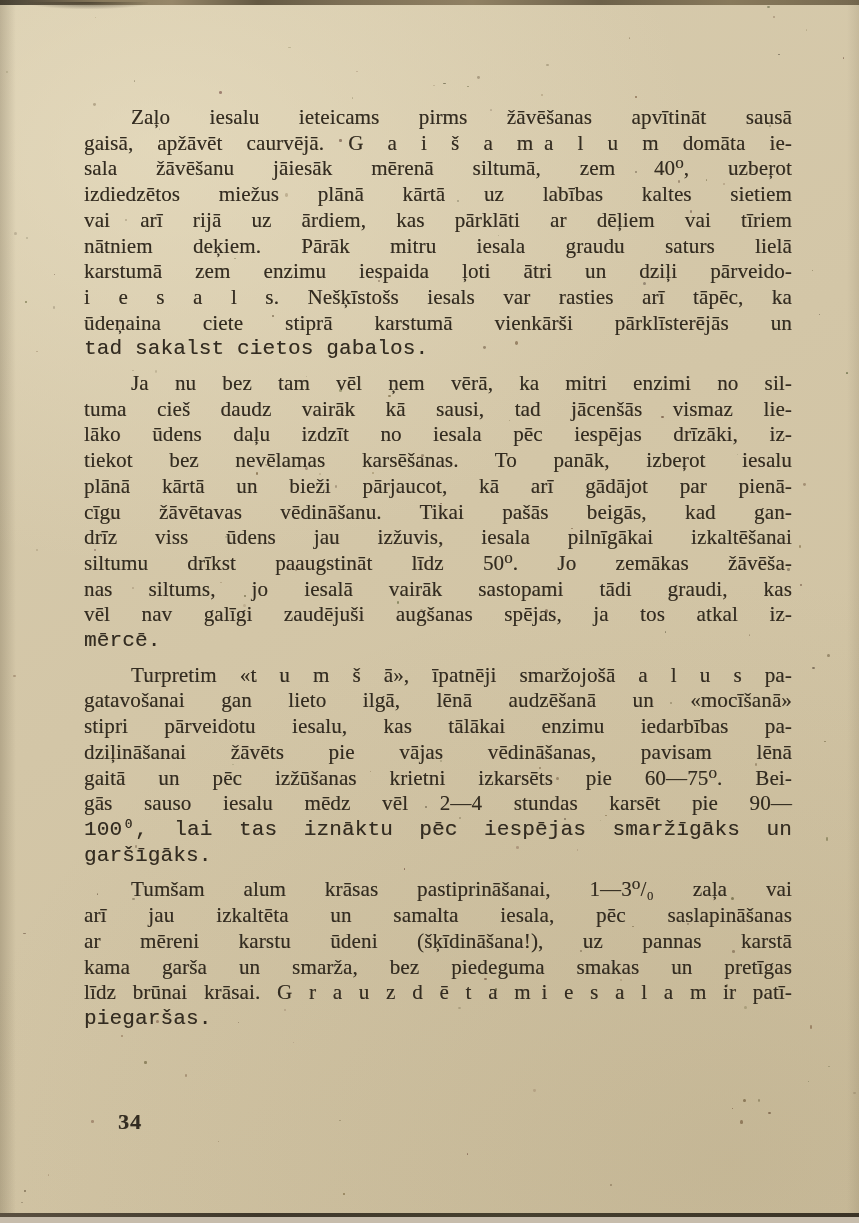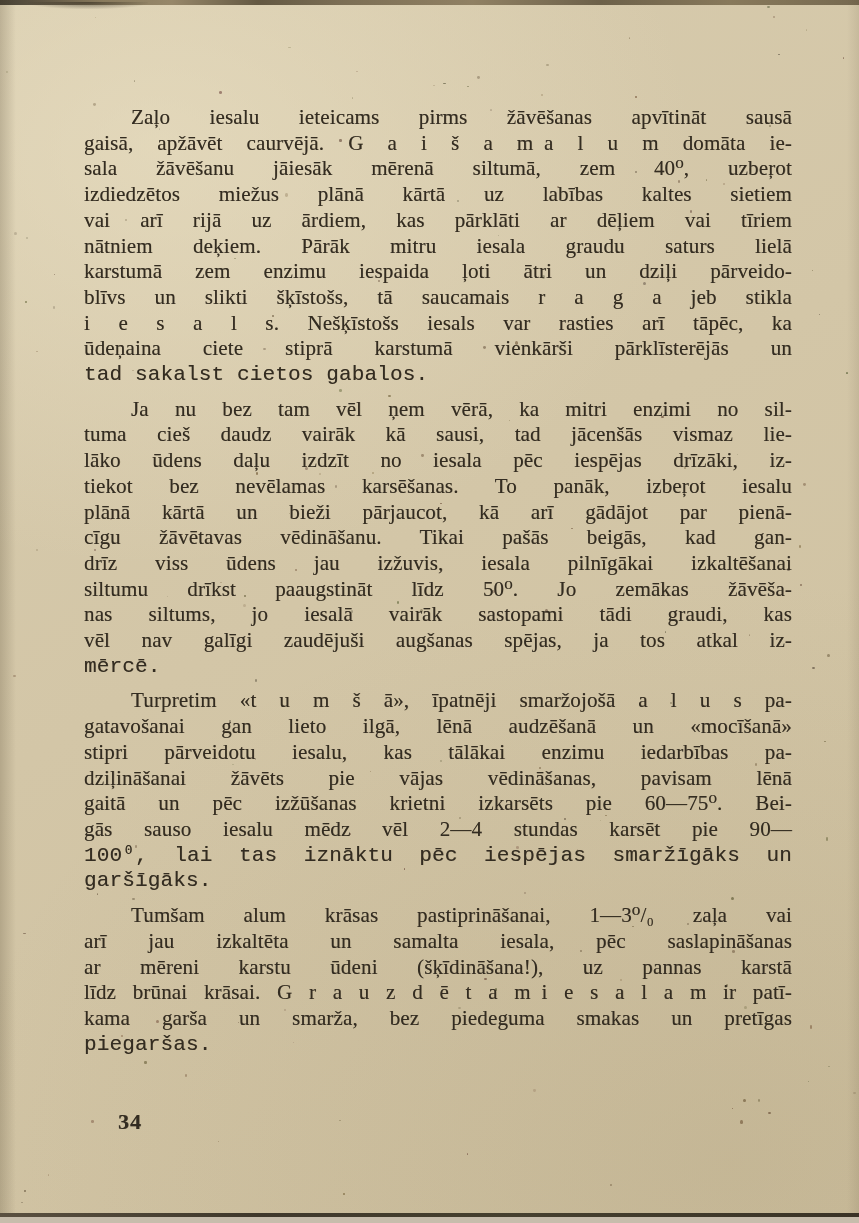--- a/index.html
+++ b/index.html
@@ -261,21 +261,20 @@
   <div class="edge-right"></div>
   <main class="text-block" id="text-block">
       <div class="para indent">
         <div class="line first">Zaļo iesalu ieteicams pirms žāvēšanas apvītināt sausā</div>
         <div class="line">gaisā, apžāvēt caurvējā. G a i š a m a l u m domāta ie-</div>
         <div class="line">sala žāvēšanu jāiesāk mērenā siltumā, zem 40⁰, uzbeŗot</div>
         <div class="line">izdiedzētos miežus plānā kārtā uz labības kaltes sietiem</div>
         <div class="line">vai arī rijā uz ārdiem, kas pārklāti ar dēļiem vai tīriem</div>
         <div class="line">nātniem deķiem. Pārāk mitru iesala graudu saturs lielā</div>
         <div class="line">karstumā zem enzimu iespaida ļoti ātri un dziļi pārveido-</div>
-        <div class="line">blīvs un slikti šķīstošs, tā saucamais r a g a jeb stikla</div>
         <div class="line">i e s a l s. Nešķīstošs iesals var rasties arī tāpēc, ka</div>
         <div class="line">ūdeņaina ciete stiprā karstumā vienkārši pārklīsterējās un</div>
         <div class="line last">tad sakalst cietos gabalos.</div>
       </div>
       <div class="para indent">
         <div class="line first">Ja nu bez tam vēl ņem vērā, ka mitri enzimi no sil-</div>
         <div class="line">tuma cieš daudz vairāk kā sausi, tad jācenšās vismaz lie-</div>
         <div class="line">lāko ūdens daļu izdzīt no iesala pēc iespējas drīzāki, iz-</div>
         <div class="line">tiekot bez nevēlamas karsēšanas. To panāk, izbeŗot iesalu</div>
         <div class="line">plānā kārtā un bieži pārjaucot, kā arī gādājot par pienā-</div>
@@ -292,21 +291,21 @@
         <div class="line">stipri pārveidotu iesalu, kas tālākai enzimu iedarbības pa-</div>
         <div class="line">dziļināšanai žāvēts pie vājas vēdināšanas, pavisam lēnā</div>
         <div class="line">gaitā un pēc izžūšanas krietni izkarsēts pie 60—75⁰. Bei-</div>
         <div class="line">gās sauso iesalu mēdz vēl 2—4 stundas karsēt pie 90—</div>
         <div class="line last">100⁰, lai tas iznāktu pēc iespējas smaržīgāks un garšīgāks.</div>
       </div>
       <div class="para indent">
         <div class="line first">Tumšam alum krāsas pastiprināšanai, 1—3⁰/₀ zaļa vai</div>
         <div class="line">arī jau izkaltēta un samalta iesala, pēc saslapināšanas</div>
         <div class="line">ar mēreni karstu ūdeni (šķīdināšana!), uz pannas karstā</div>
+        <div class="line">kama garša un smarža, bez piedeguma smakas un pretīgas</div>
         <div class="line">līdz brūnai krāsai. G r a u z d ē t a m i e s a l a m ir patī-</div>
-        <div class="line">kama garša un smarža, bez piedeguma smakas un pretīgas</div>
         <div class="line last">piegaršas.</div>
       </div>
     </main>
   <div class="page-number">34</div>
   <div class="edge-bottom-line"></div>
   <div class="edge-bottom-strip"></div>
 </div>
 
 </body></html>

